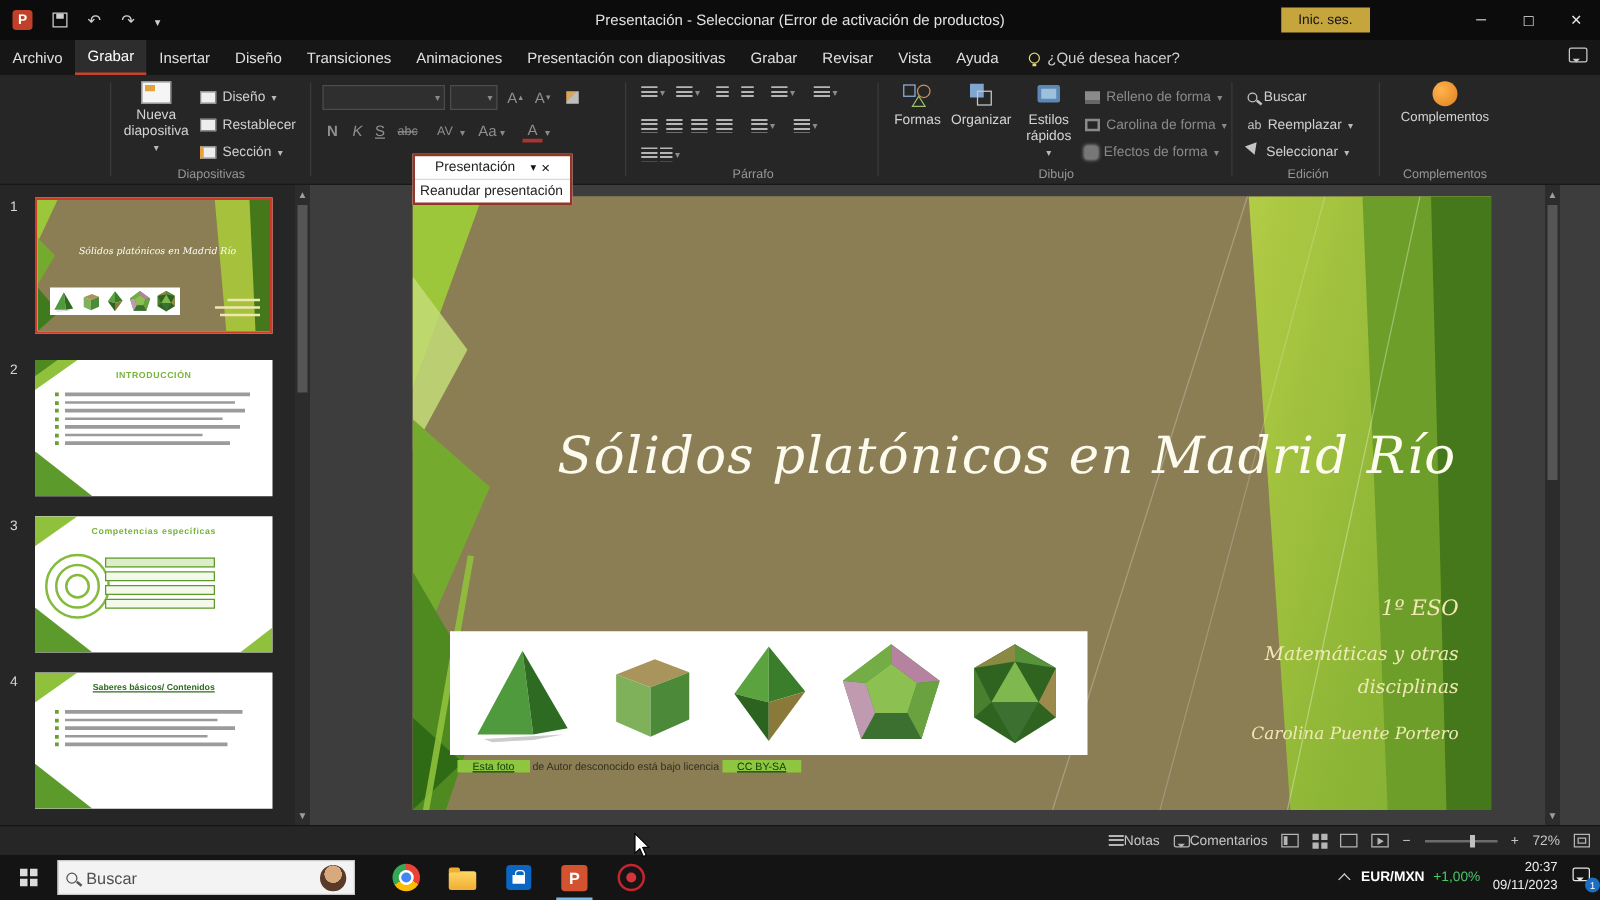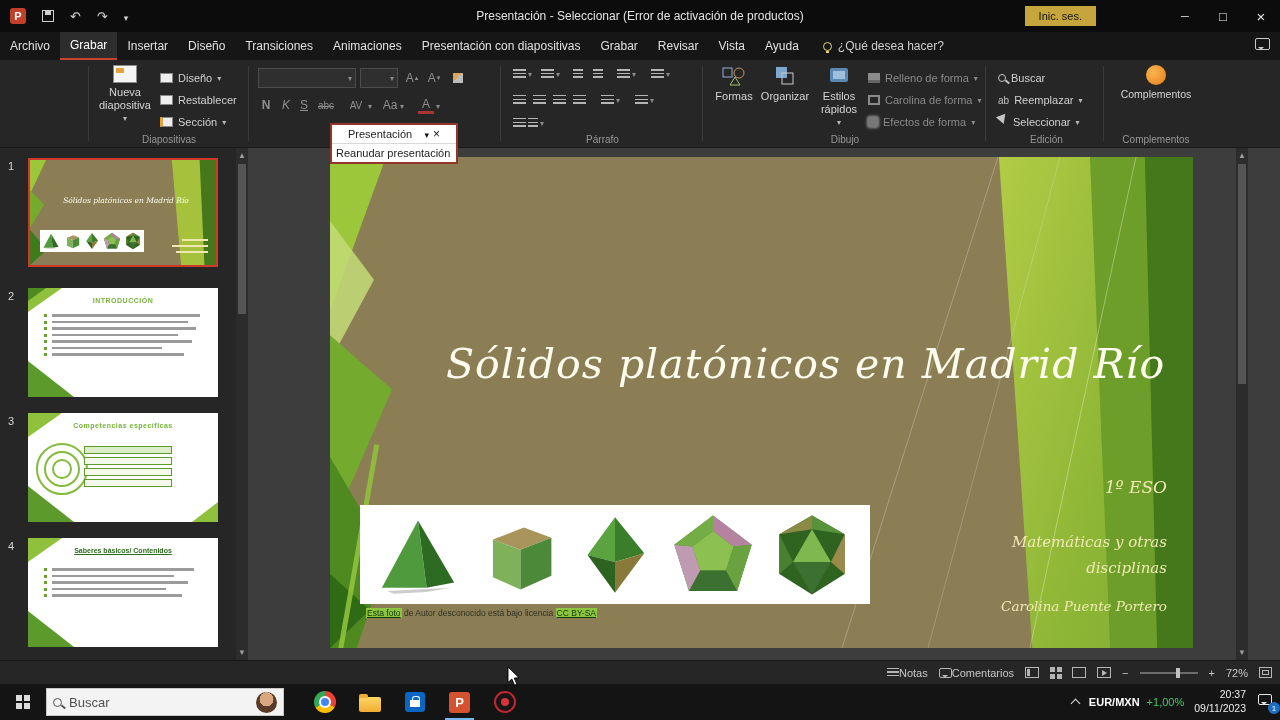--- a/index.html
+++ b/index.html
@@ -114,24 +114,24 @@
 
   
   .canvas{position:absolute;left:248px;top:148px;width:1032px;height:512px;background:#3d3d3d}
   .vscroll{position:absolute;left:988px;top:0;width:12px;height:100%;background:#2c2c2c}
   .slide{position:absolute;left:82px;top:9px;width:863px;height:491px;background:#8b7e55;overflow:hidden}
   .slide-lines{position:absolute;inset:0;pointer-events:none}
   .slide-title{position:absolute;left:100px;right:12px;top:183px;text-align:center;font-family:"DejaVu Serif",serif;font-style:italic;font-size:41px;color:#fcfbee;white-space:nowrap;letter-spacing:1px}
   .strip{position:absolute;left:30px;top:348px;width:510px;height:99px;background:#fff;display:flex;align-items:center;justify-content:space-evenly;padding:4px}
   .strip svg{height:86px;width:88px}
   .caption{position:absolute;left:36px;top:451px;font-size:8.5px;color:#30301f}
-  .cap-link{background:#8ec63f;color:#0d3a0d;text-decoration:underline;padding:0 1px}
+  .cap-link{background:#8ec63f;color:#0d3a0d;text-decoration:underline;padding:0 12px}
   .side-text{position:absolute;right:26px;top:320px;width:190px;text-align:right;color:#f0e9b4;font-family:"DejaVu Serif",serif;font-style:italic}
   .course{font-size:17px}
-  .subject{font-size:15px;margin-top:32px;line-height:1.75}
+  .subject{font-size:15px;margin-top:13px;line-height:1.75}
   .author{font-size:13.5px;margin-top:16px;white-space:nowrap}
 
   
   .statusbar{position:absolute;left:0;top:660px;width:1280px;height:24px;background:#262626;border-top:1px solid #161616;font-size:11px;color:#c6c6c6}
   .sb-left{position:absolute;left:8px;top:0;height:100%;display:flex;align-items:center;gap:14px}
   .sb-right{position:absolute;right:8px;top:0;height:100%;display:flex;align-items:center;gap:11px}
   .sb-pen{width:11px;height:11px;position:relative}
   .sb-pen::before{content:"";position:absolute;left:4px;top:1px;width:3px;height:9px;background:#b3b3b3;transform:rotate(35deg)}
   .acc-wrap{display:flex;align-items:center;gap:5px}
   .acc-ic{width:12px;height:12px;border:1px solid #b8b8b8;border-radius:50%;position:relative}

